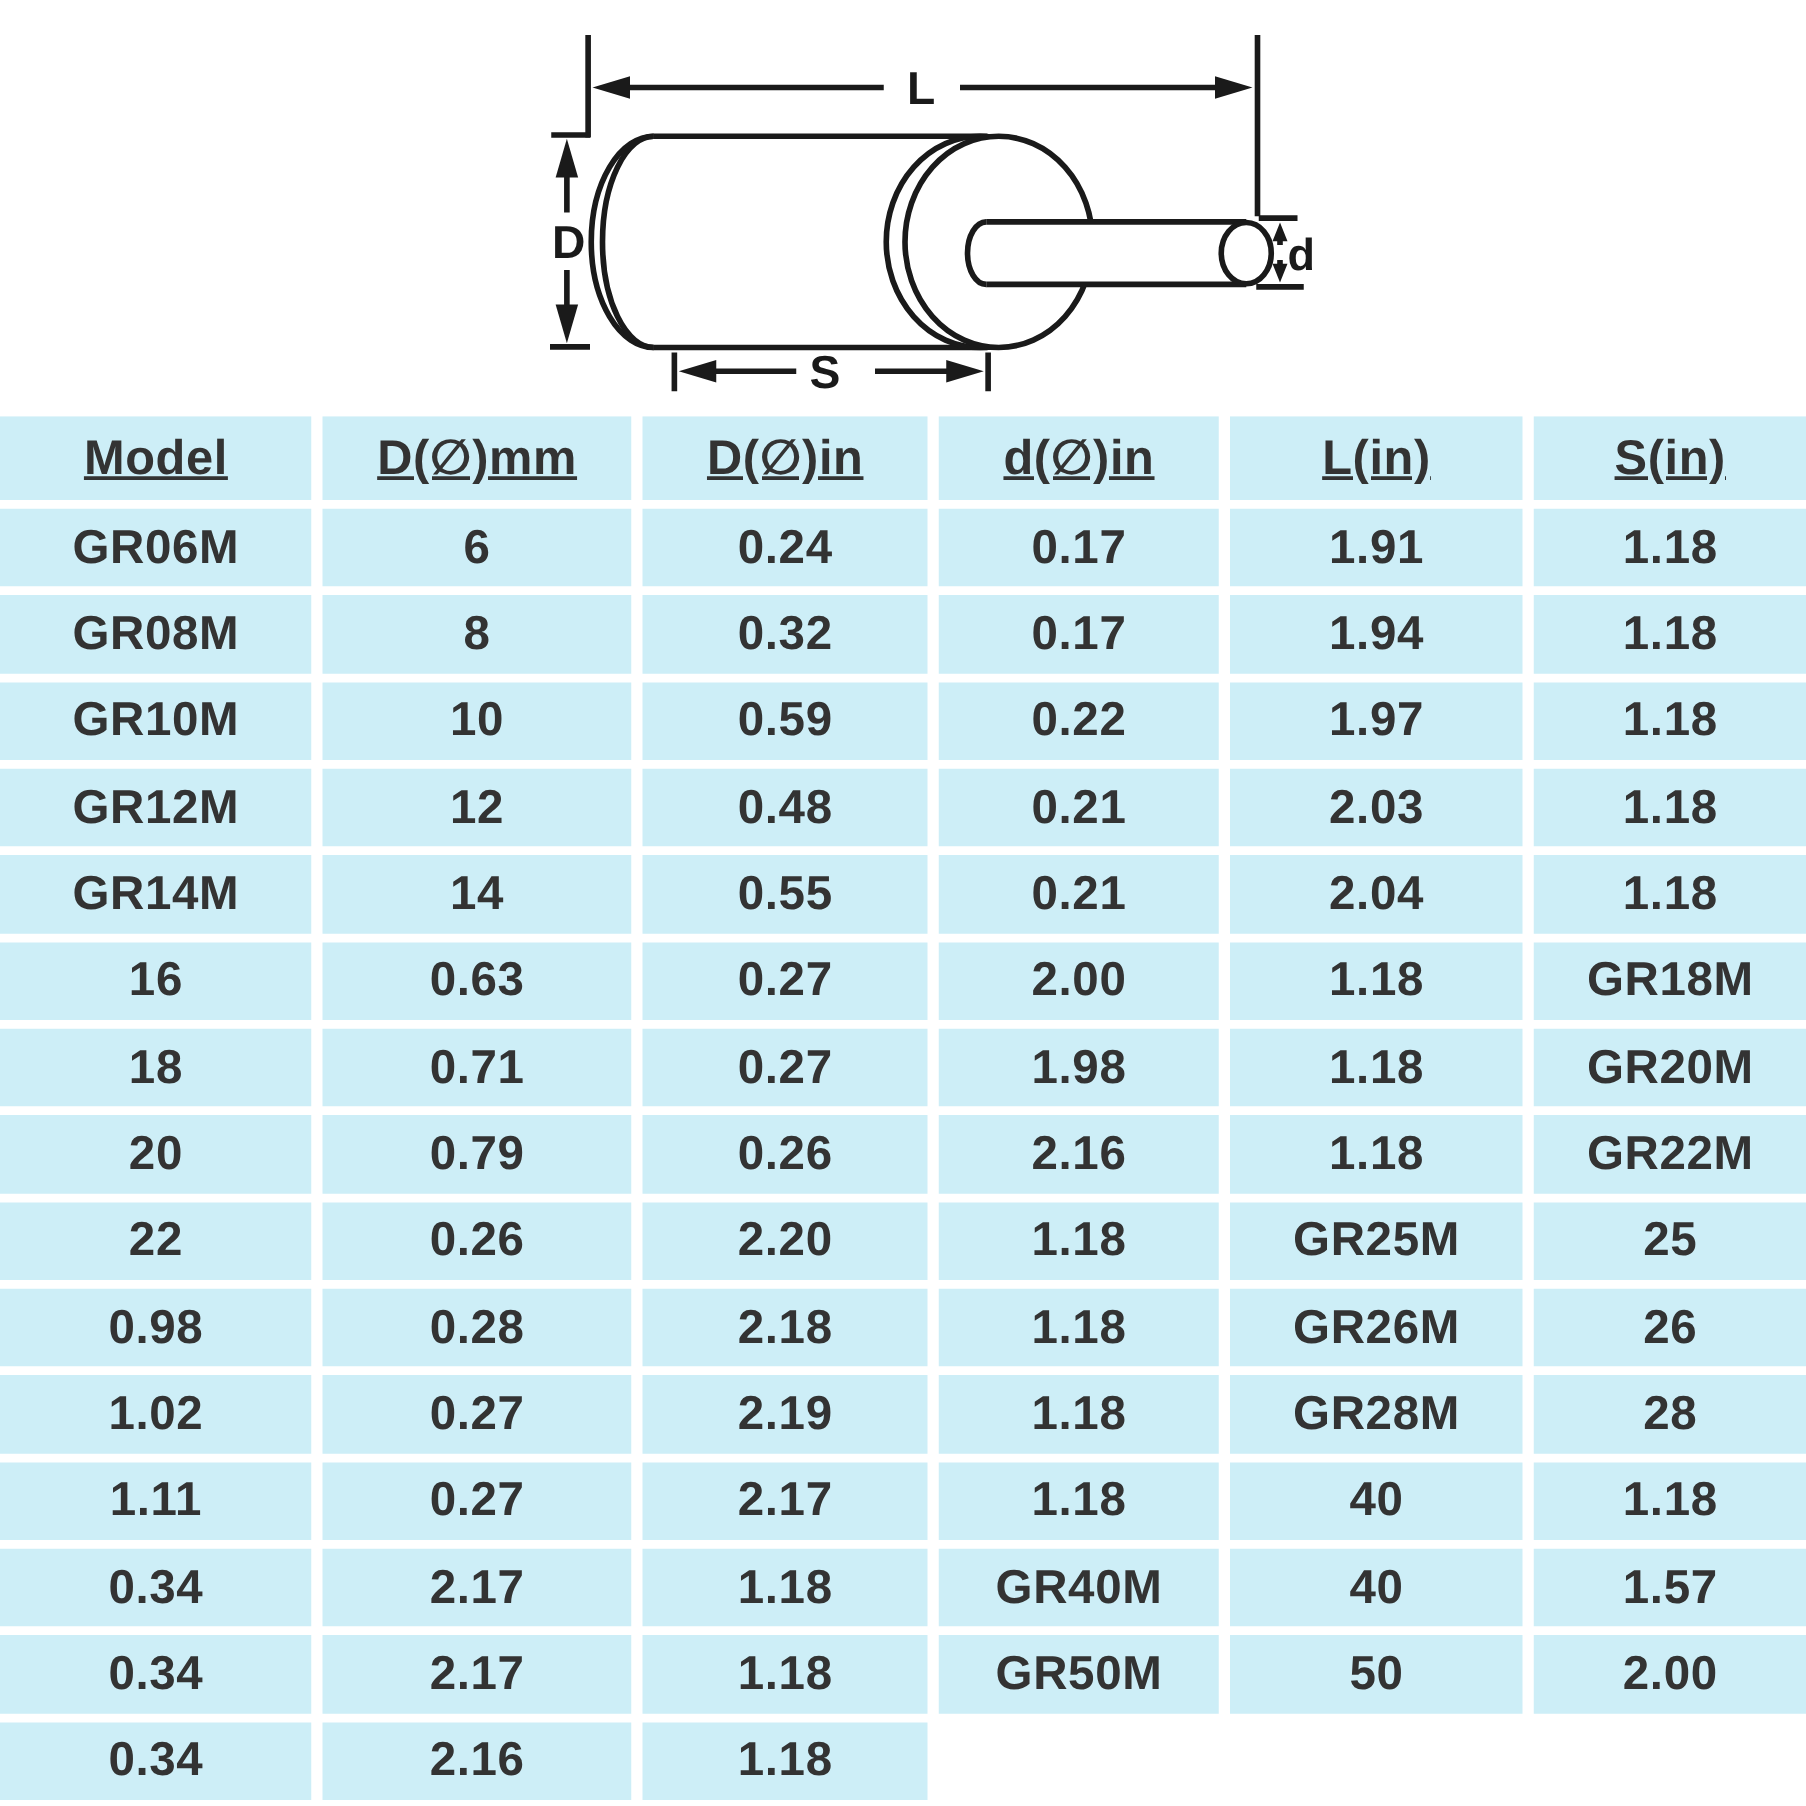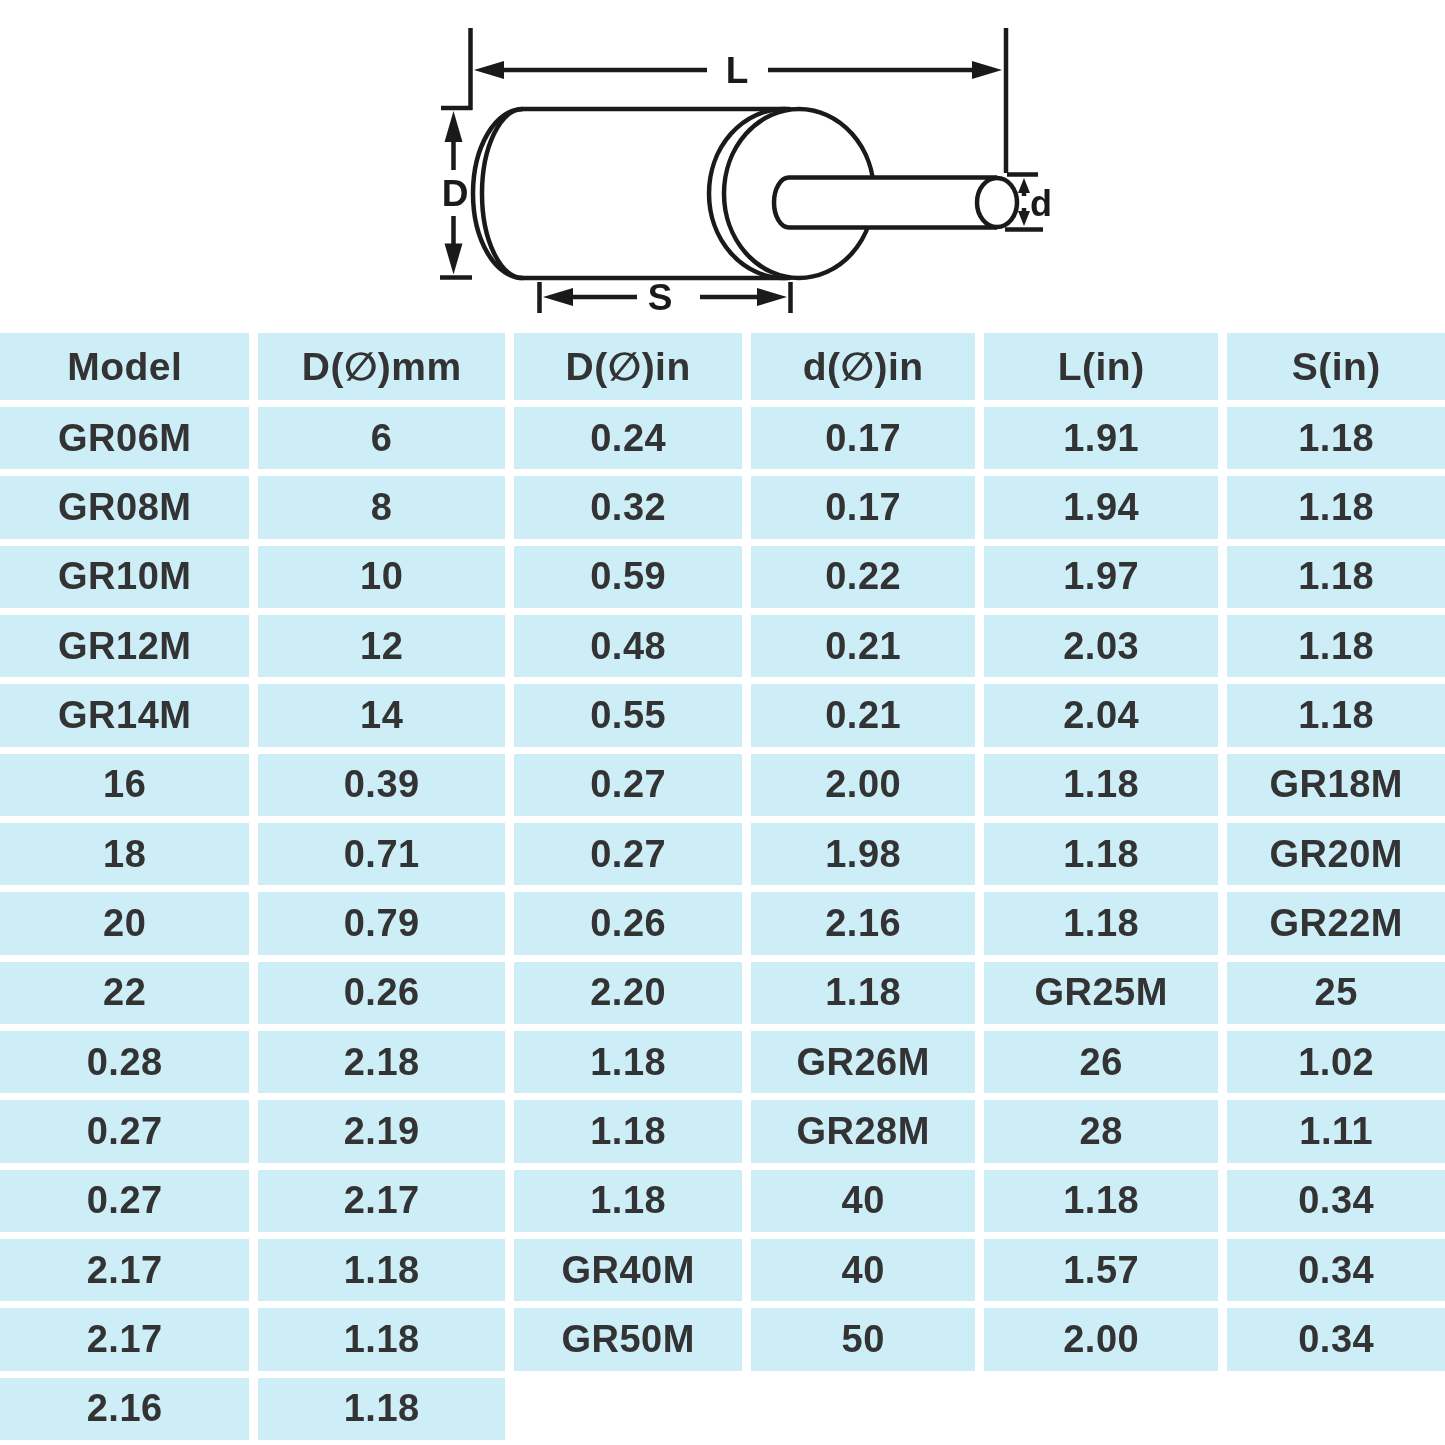--- a/index.html
+++ b/index.html
@@ -45,21 +45,21 @@
     color: #333333;
     display: flex;
     align-items: center;
     justify-content: center;
     font-size: 38px;
     font-weight: bold;
     letter-spacing: 0.5px;
     white-space: nowrap;
     overflow: hidden;
   }
-  .cell.header { font-size: 39px; }
+  .cell.header { font-size: 39px; text-decoration: underline; }
 </style>
 </head>
 <body>
 
 <div class="stage">
 
   <div class="diagram-area">
     <svg width="1445" height="333" viewBox="0 0 1445 333" stroke="#1a1a1a" stroke-width="4.5" fill="none">
 
       <g>
@@ -145,21 +145,21 @@
         <div class="cell">0.21</div>
         <div class="cell">2.03</div>
         <div class="cell">1.18</div>
         <div class="cell">GR14M</div>
         <div class="cell">14</div>
         <div class="cell">0.55</div>
         <div class="cell">0.21</div>
         <div class="cell">2.04</div>
         <div class="cell">1.18</div>
         <div class="cell">16</div>
-        <div class="cell">0.39</div>
+        <div class="cell">0.63</div>
         <div class="cell">0.27</div>
         <div class="cell">2.00</div>
         <div class="cell">1.18</div>
         <div class="cell">GR18M</div>
         <div class="cell">18</div>
         <div class="cell">0.71</div>
         <div class="cell">0.27</div>
         <div class="cell">1.98</div>
         <div class="cell">1.18</div>
         <div class="cell">GR20M</div>
@@ -168,20 +168,21 @@
         <div class="cell">0.26</div>
         <div class="cell">2.16</div>
         <div class="cell">1.18</div>
         <div class="cell">GR22M</div>
         <div class="cell">22</div>
         <div class="cell">0.26</div>
         <div class="cell">2.20</div>
         <div class="cell">1.18</div>
         <div class="cell">GR25M</div>
         <div class="cell">25</div>
+        <div class="cell">0.98</div>
         <div class="cell">0.28</div>
         <div class="cell">2.18</div>
         <div class="cell">1.18</div>
         <div class="cell">GR26M</div>
         <div class="cell">26</div>
         <div class="cell">1.02</div>
         <div class="cell">0.27</div>
         <div class="cell">2.19</div>
         <div class="cell">1.18</div>
         <div class="cell">GR28M</div>

